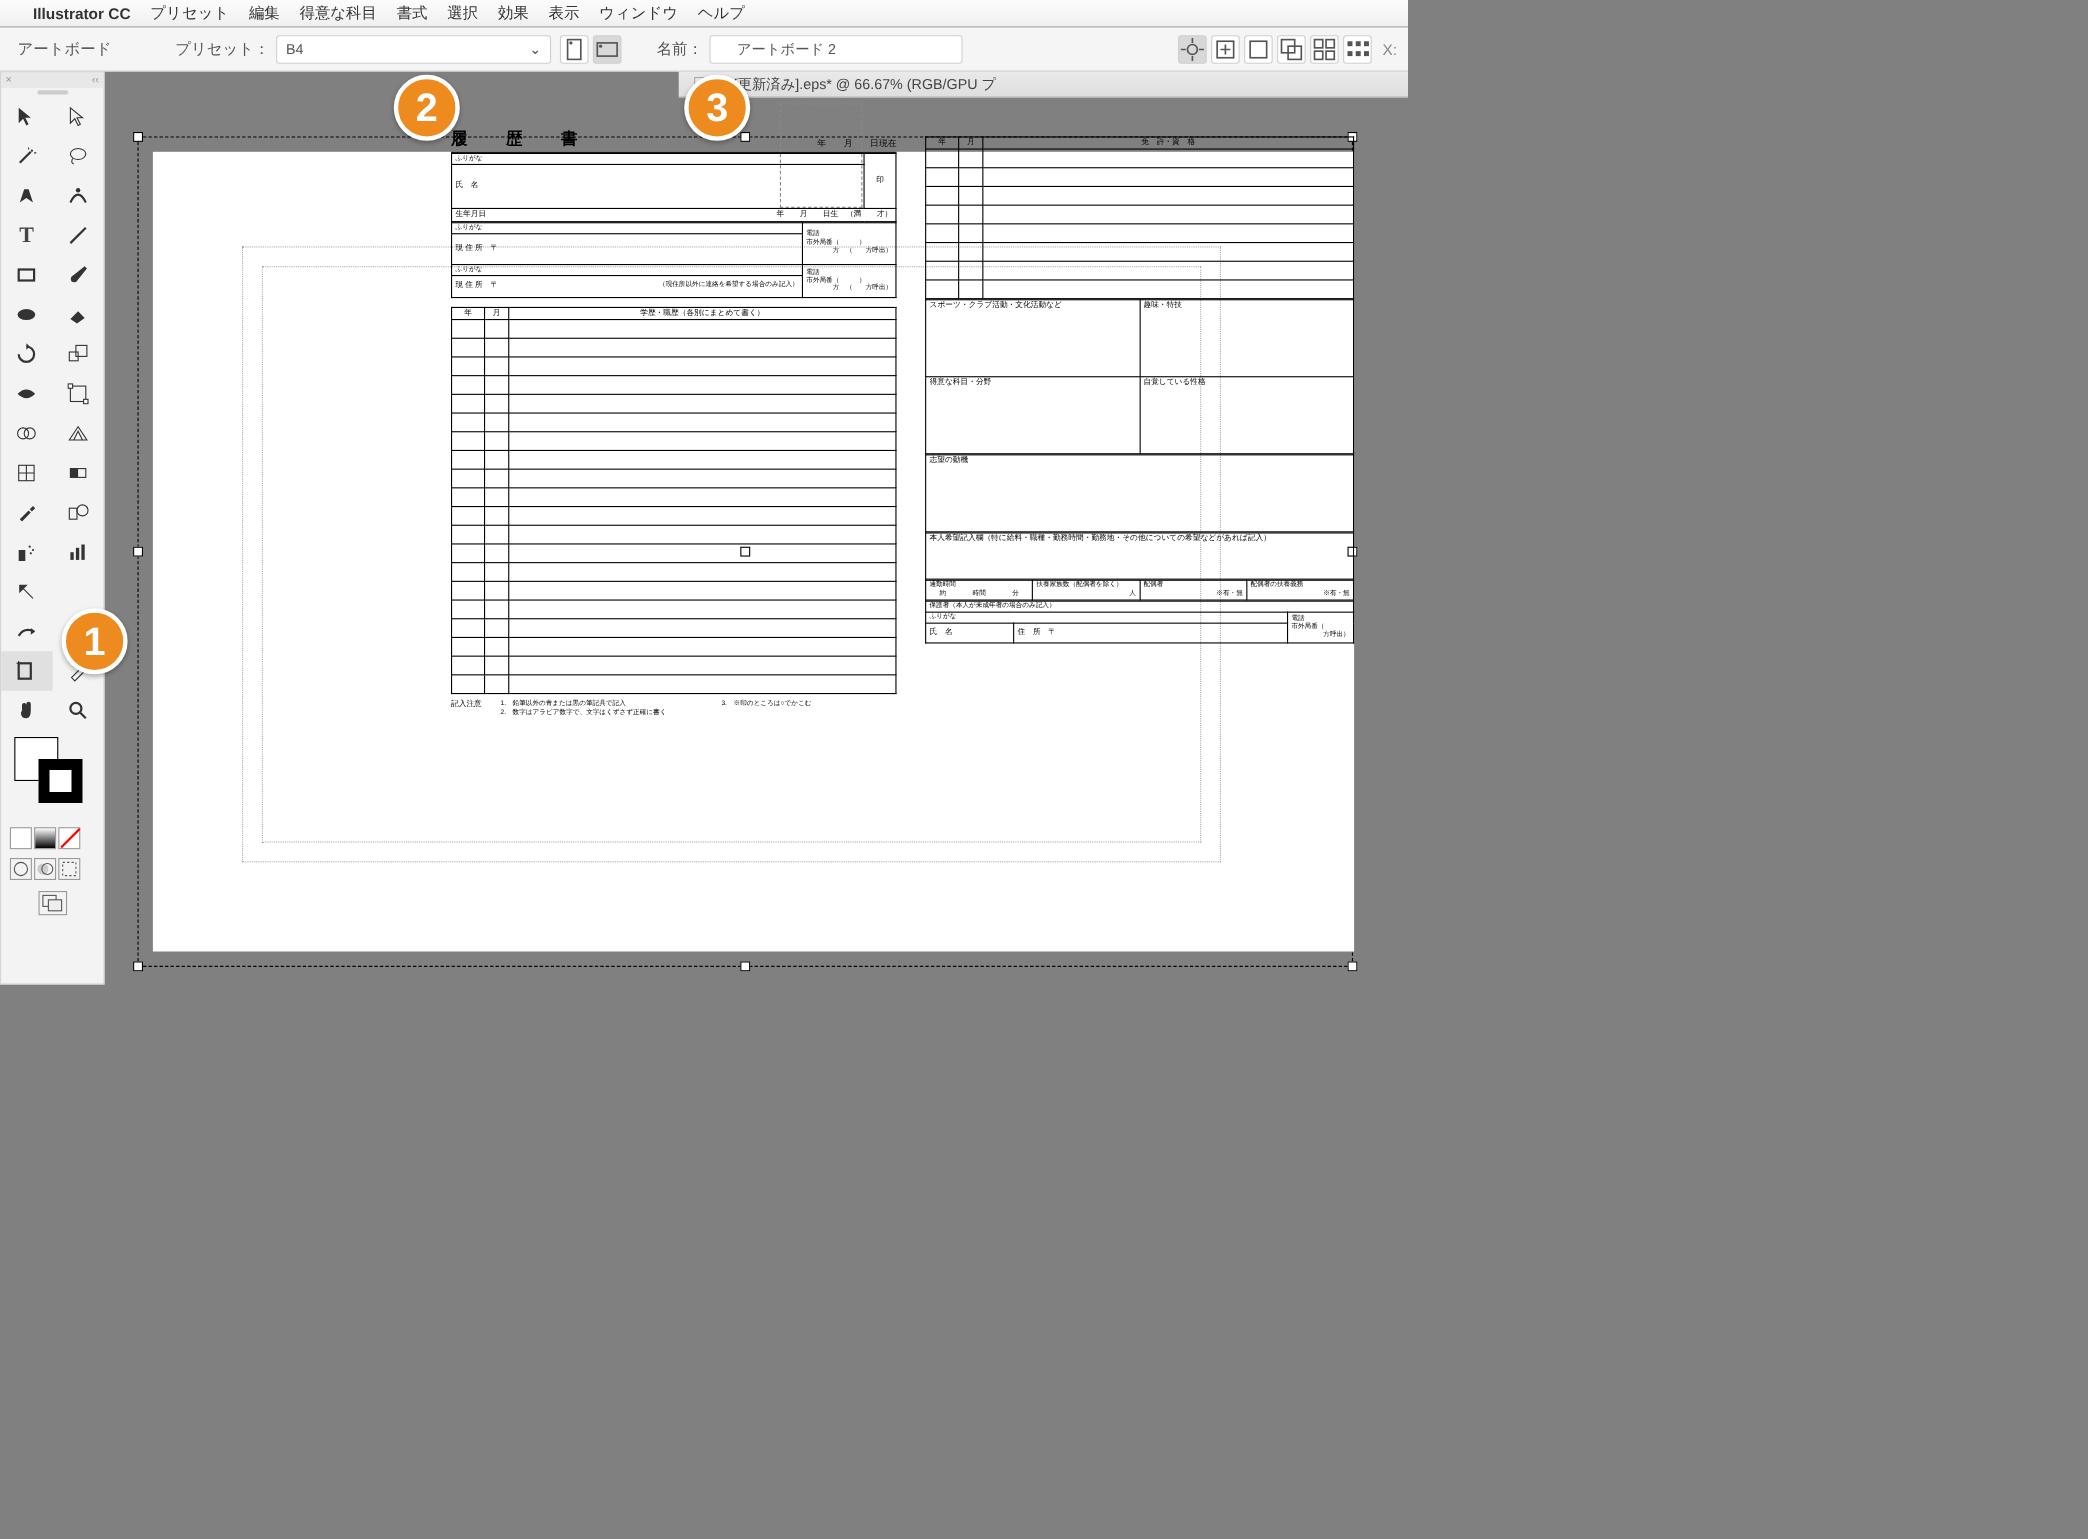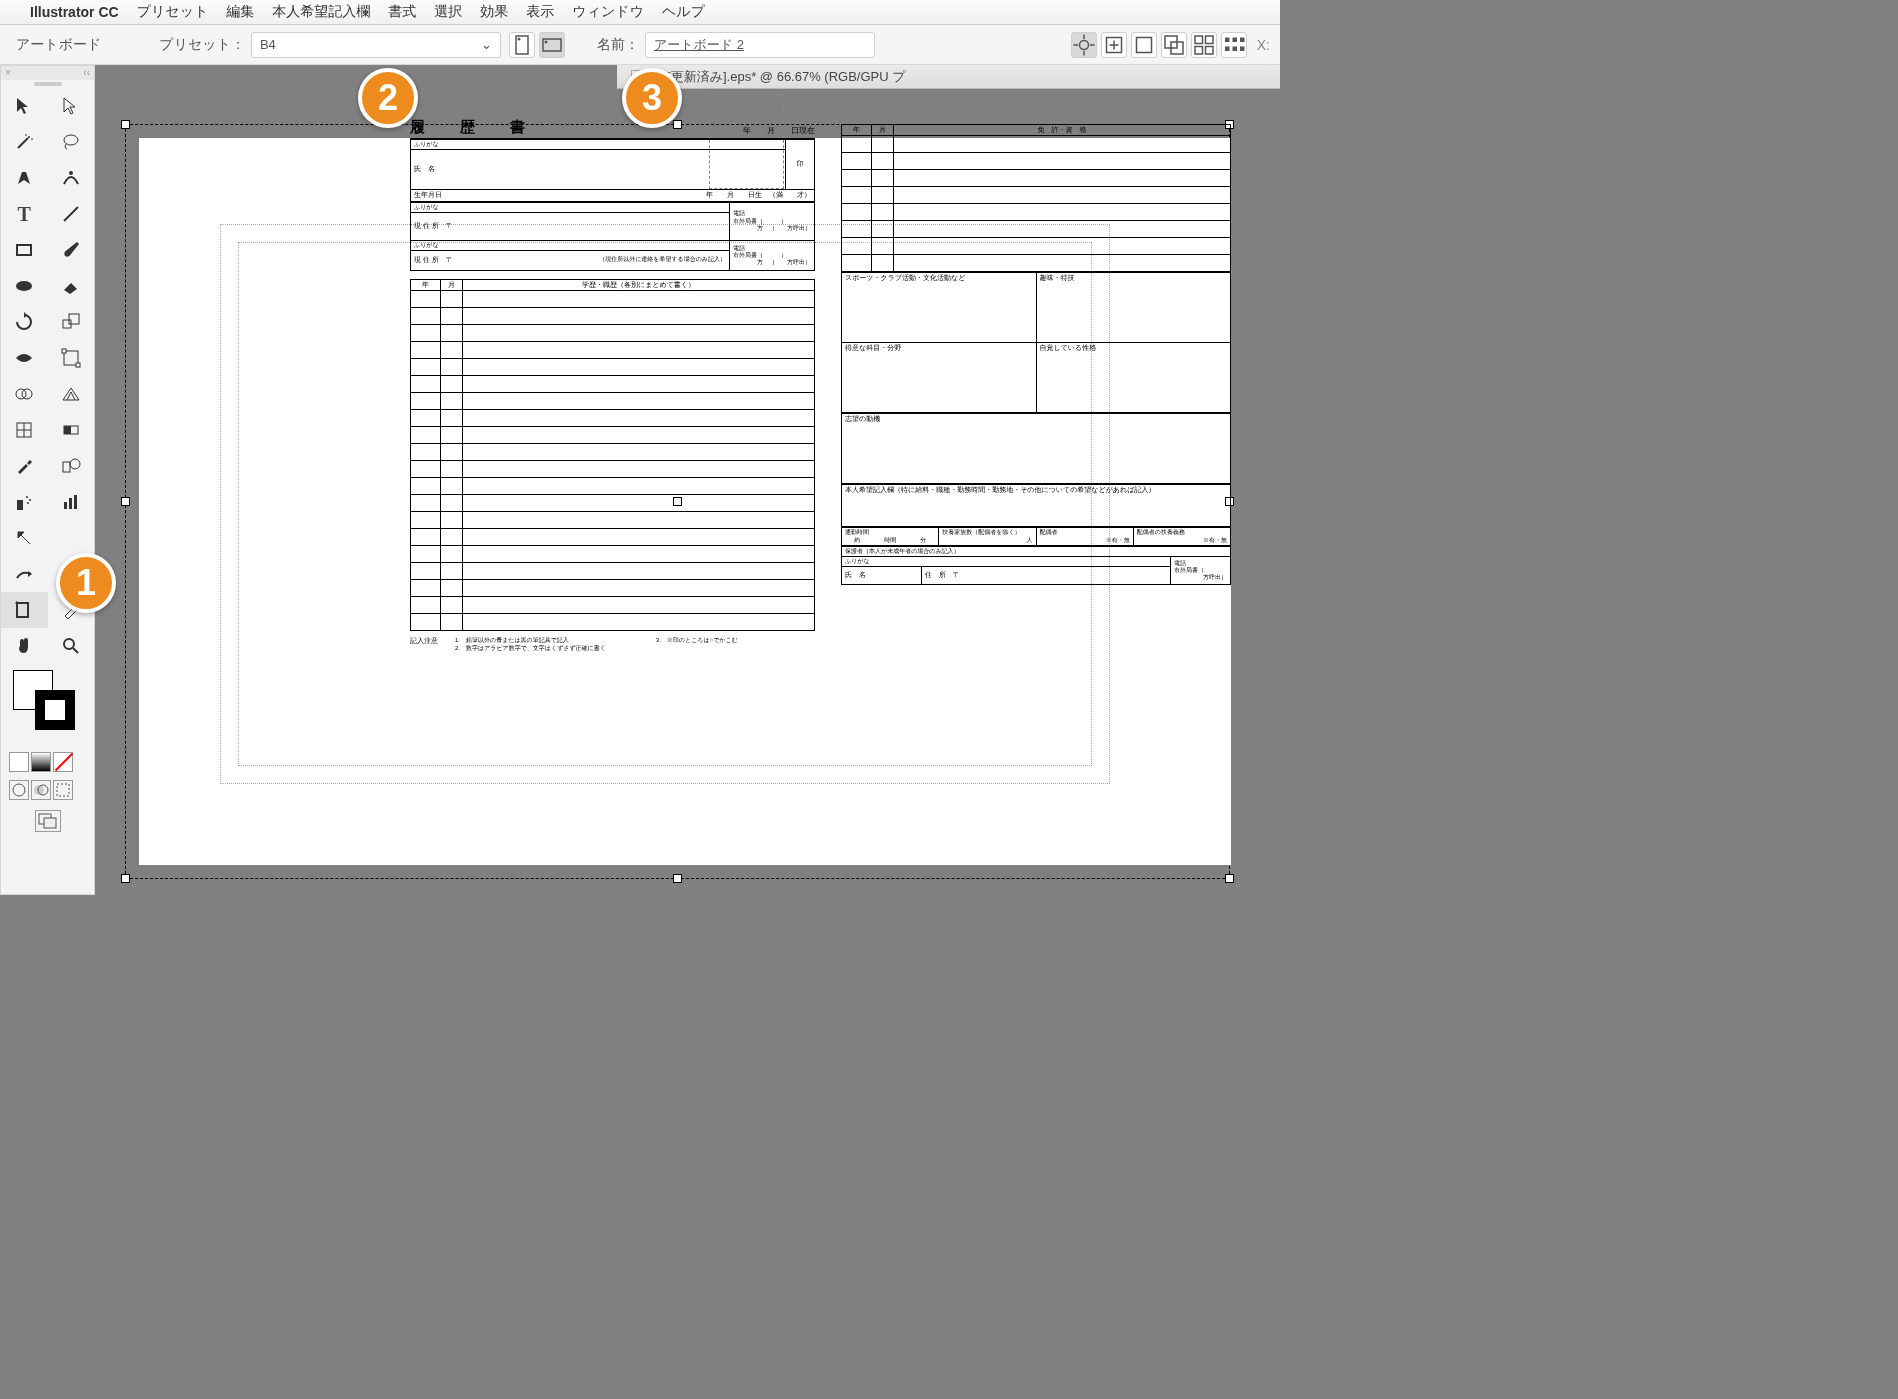--- a/index.html
+++ b/index.html
@@ -51,22 +51,22 @@
   width: 26px; height: 26px;
   border: 1px solid #cfcfcf; border-radius: 3px;
   background: #fff; margin: 0 2px;
   display: flex; align-items: center; justify-content: center;
 }
 .icon-btn.active { background: #d8d8d8; }
 .name-label { margin-left: 30px; margin-right: 6px; }
 .name-input {
   width: 230px; height: 26px;
   border: 1px solid #cfcfcf; border-radius: 3px;
-  background: #fff; padding: 0 8px; font-size: 13px;
-  display: flex; align-items: center; text-decoration: underline;
+  background: #fff; padding: 0 24px; font-size: 13px;
+  display: flex; align-items: center;
 }
 .right-icons { margin-left: auto; display: flex; align-items: center; }
 .xy-label { margin-left: 8px; color: #888; }
 
 
 .doc-tab {
   position: absolute;
   top: 65px; right: 0;
   height: 24px;
   background: linear-gradient(#eaeaea,#dedede);
@@ -194,21 +194,21 @@
 }
 </style>
 </head>
 <body>
 
 <div class="menu-bar">
   <span class="apple"></span>
   <span class="app-name">Illustrator CC</span>
   <span class="mi">プリセット</span>
   <span class="mi">編集</span>
-  <span class="mi">本人希望記入欄</span>
+  <span class="mi">得意な科目</span>
   <span class="mi">書式</span>
   <span class="mi">選択</span>
   <span class="mi">効果</span>
   <span class="mi">表示</span>
   <span class="mi">ウィンドウ</span>
   <span class="mi">ヘルプ</span>
 </div>
 
 <div class="control-bar">
   <span class="tool-label">アートボード</span>

